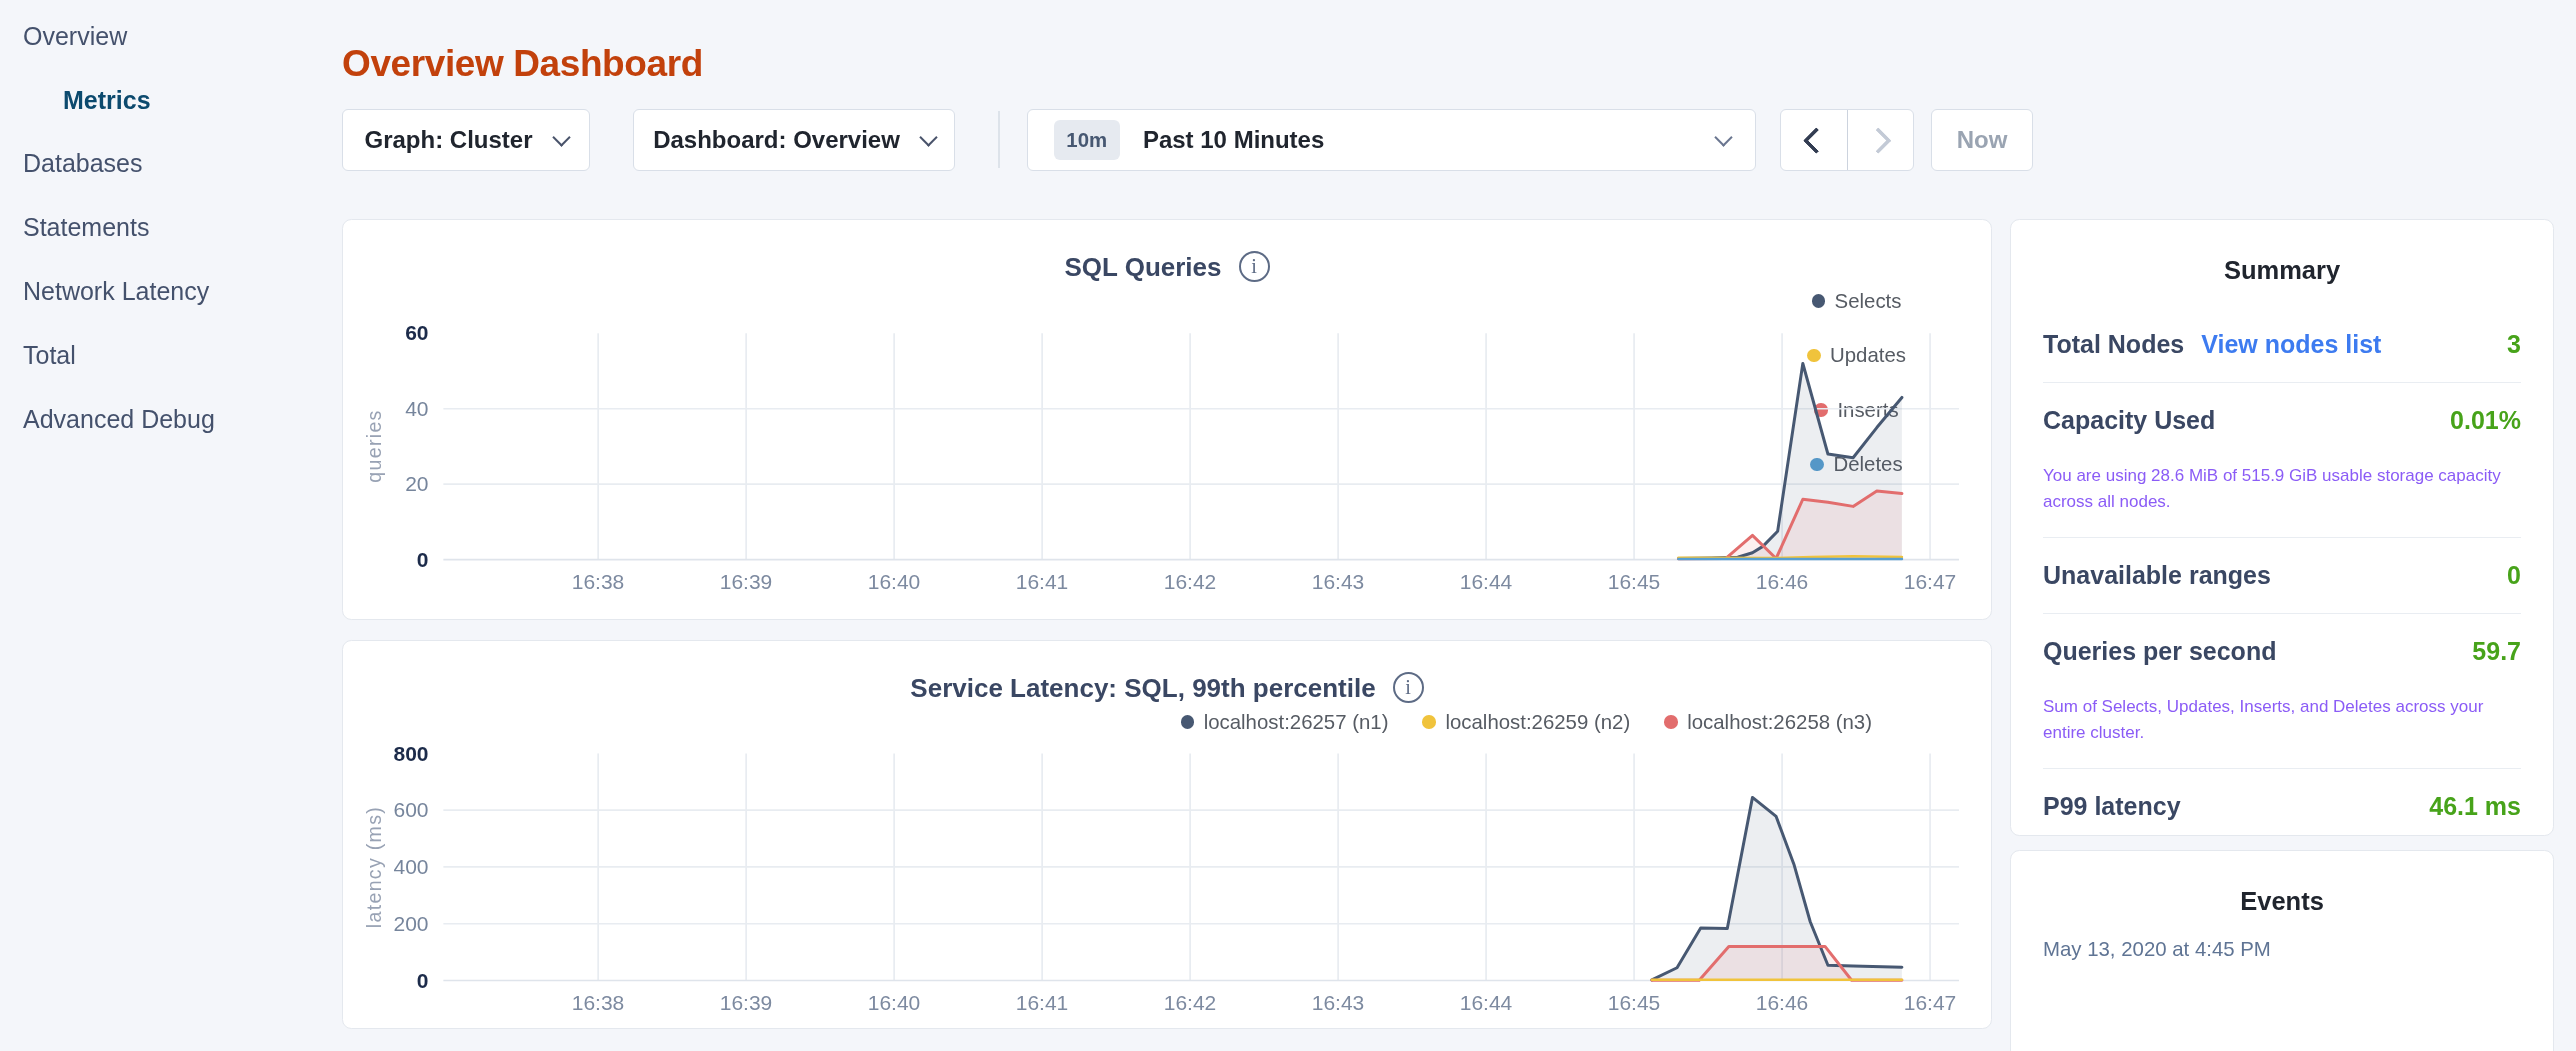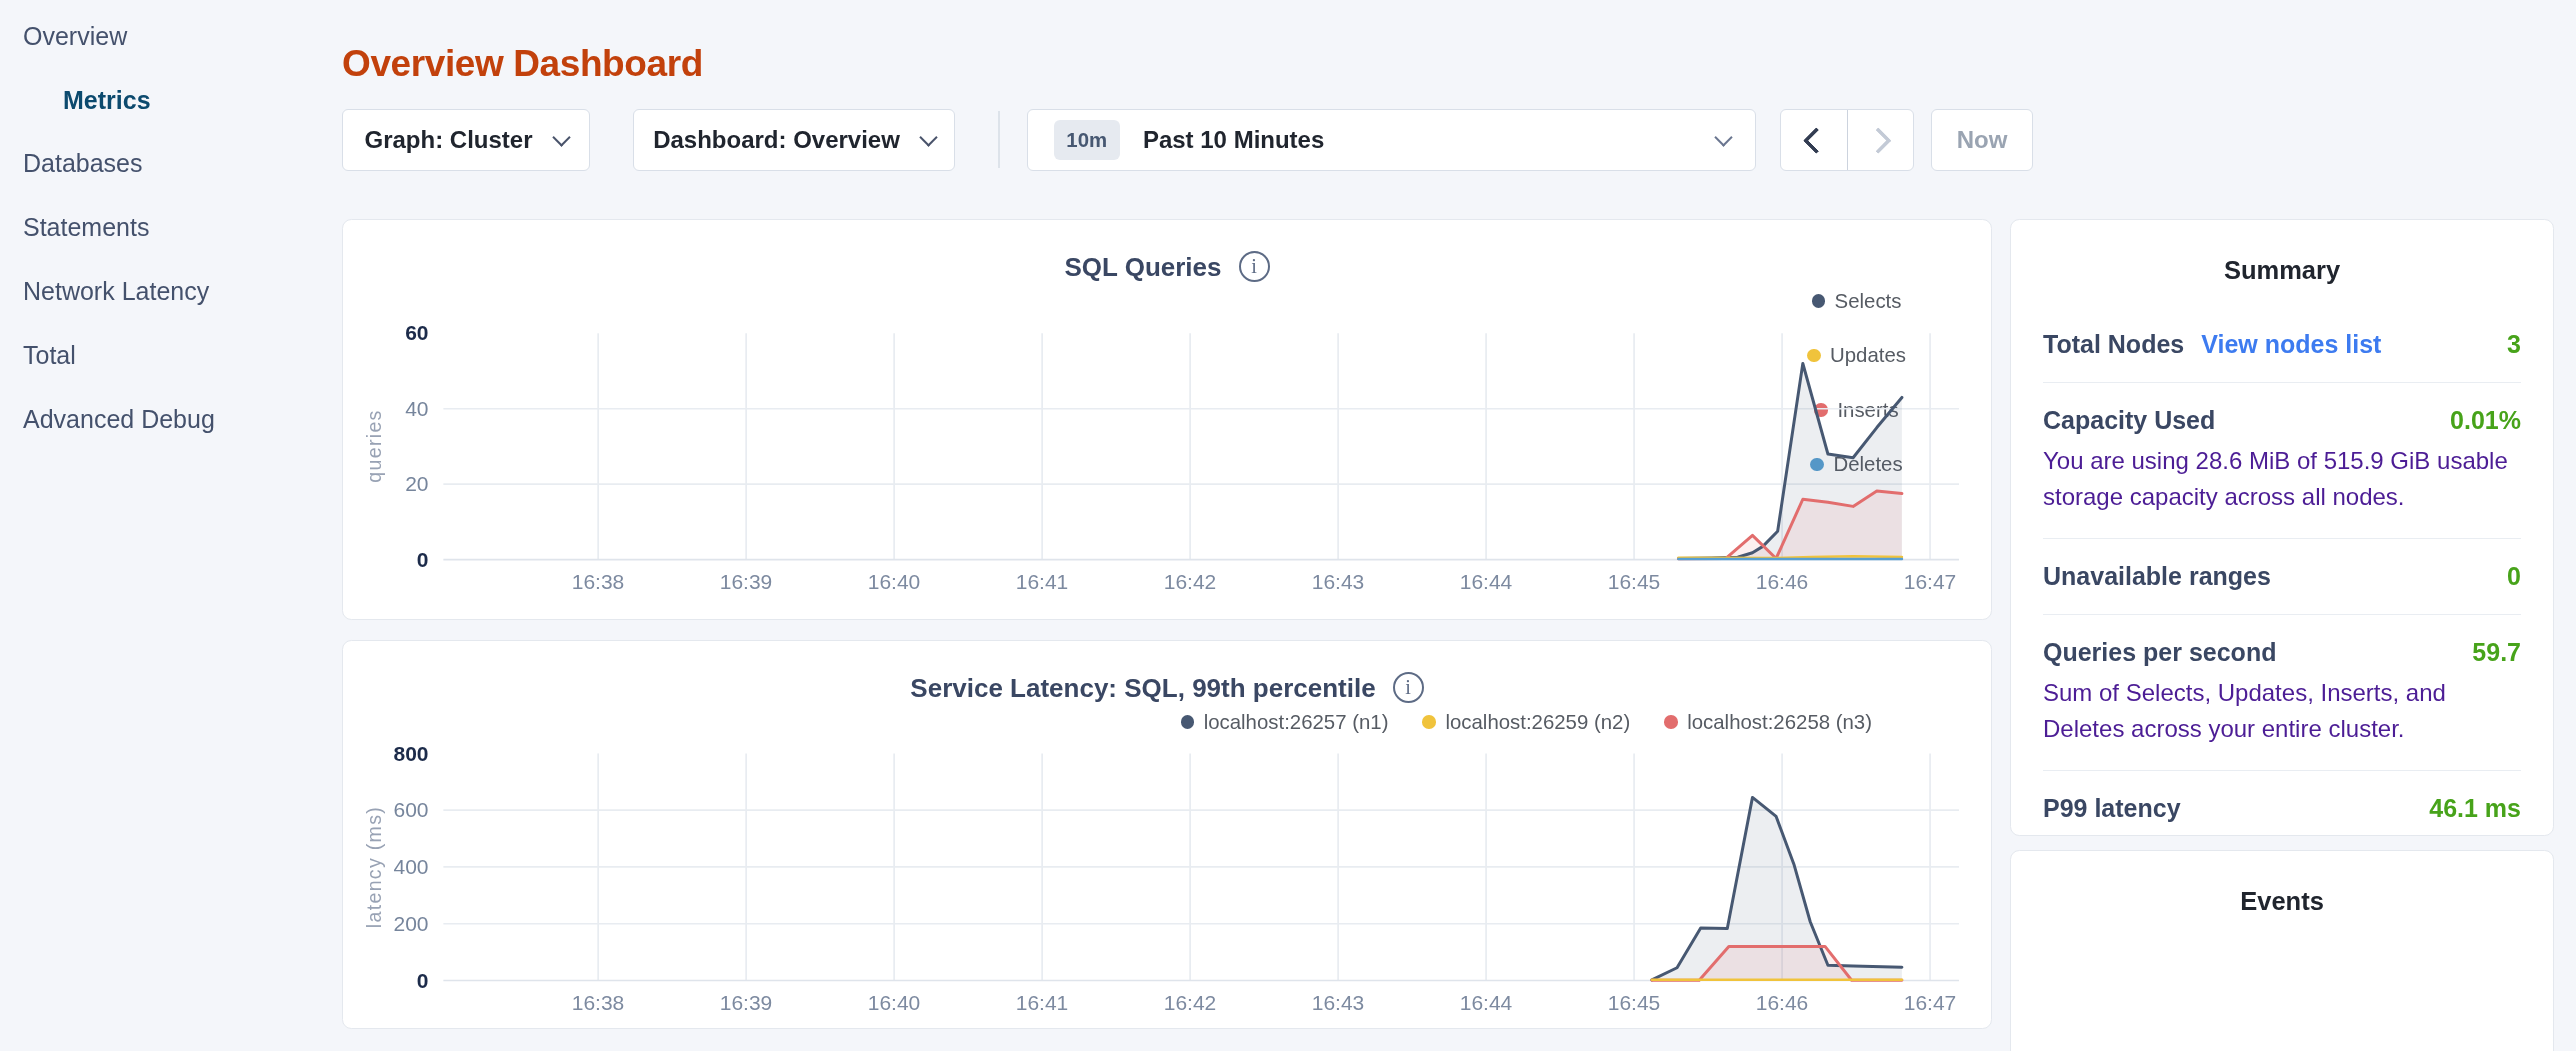--- a/index.html
+++ b/index.html
@@ -95,21 +95,21 @@
   
   .panel-title{
     margin:36px 0 22px 0;text-align:center;font-size:25.5px;font-weight:700;color:#20252e;
   }
   .summary-row{padding:23px 0;}
   .summary-row+.summary-row{border-top:1.7px solid #e9edf2;}
   .summary-head{display:flex;align-items:baseline;}
   .summary-label{font-size:25px;font-weight:700;color:#3a4763;white-space:nowrap;}
   .summary-link{font-size:25px;font-weight:600;color:#3d7bf0;margin-left:17px;cursor:pointer;white-space:nowrap;}
   .summary-value{margin-left:auto;font-size:25px;font-weight:700;color:#47a31a;white-space:nowrap;}
-  .summary-desc{margin-top:8px;font-size:24px;line-height:1.5;color:#4c1d95;}
+  .summary-desc{margin-top:28px;font-size:17px;line-height:1.5;color:#8b5cf6;}
   
   .event-item{margin-top:5.1px;}
   .event-text{font-size:23px;line-height:1.6;color:#2e3c59;}
   .event-time{margin-top:6.8px;font-size:20.4px;color:#5f7494;}
 </style>
 </head>
 <body>
 
 <nav id="sidebar">
     <div class="sidebar-item" style="top: 24px;">Overview</div>
@@ -304,16 +304,17 @@
           <span class="summary-value">46.1 ms</span>
         </div>
       </div>
     </div>
 </div>
 
 <div class="card" id="events-card">
   <div class="panel-title">Events</div>
   <div id="events-list">
       <div class="event-item">
+        <div class="event-time">May 13, 2020 at 4:45 PM</div>
       </div>
     </div>
 </div>
 
 
 </body></html>

